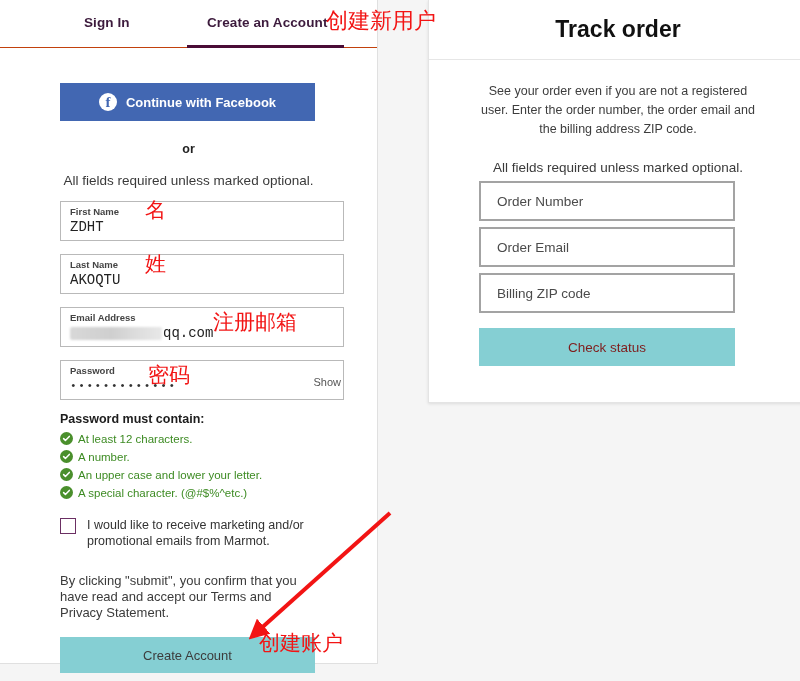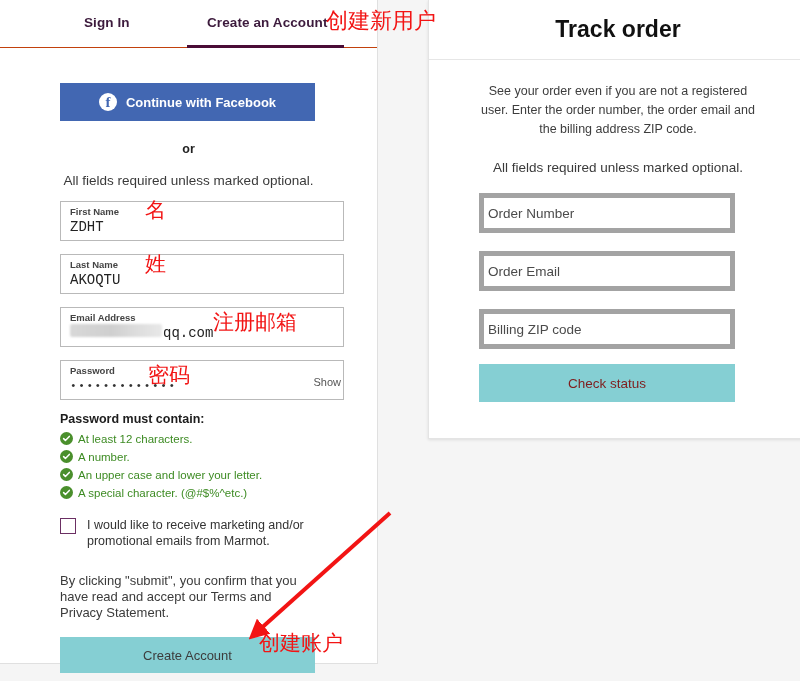--- a/index.html
+++ b/index.html
@@ -90,21 +90,21 @@
   }
   .field-value {
     font-size: 14px; color: #222; line-height: 19px; display: block;
     font-family: Liberation Mono, monospace;
   }
   .field-value.dots { letter-spacing: 1.6px; font-size: 11px; color:#333; }
   .show-link {
     position: absolute; right: 2px; top: 15px;
     font-size: 11px; color: #555; cursor: pointer;
   }
-  .email-row { display: flex; align-items: flex-start; }
+  .email-row { display: flex; align-items: center; }
   .email-redacted {
     display: inline-block;
     width: 92px; height: 13px;
     background: linear-gradient(90deg,#d8d8d8,#cfcfcf 45%,#dcdcdc 70%,#e8e8e8);
     border-radius: 2px;
     filter: blur(1.1px);
     margin-right: 1px;
   }
 
   .pw-title {
@@ -161,23 +161,23 @@
   .right-title { font-size: 23px; font-weight: bold; color: #111; }
   .right-body { padding: 22px 50px 36px 50px; }
   .track-desc {
     font-size: 12.5px; color: #3d3d3d; text-align: center;
     line-height: 19px;
   }
   .track-req {
     font-size: 13.5px; color: #3a3a3a; text-align: center; margin-top: 21px;
   }
   .track-field {
-    width: 256px; height: 40px; border: 5px solid #a3a3a3;
-    background: #fff; margin-top: 18px;
-    display: flex; align-items: center; padding-left: 4px;
+    width: 256px; height: 40px; border: 2px solid #a3a3a3;
+    background: #fff; margin-top: 6px;
+    display: flex; align-items: center; padding-left: 16px;
     font-size: 13.5px; color: #4b4b4b;
   }
   .check-status-btn {
     width: 256px; height: 38px; margin-top: 15px;
     background: #85cfd3; border: none; color: #7f1d1d;
     font-size: 13.5px; cursor: pointer;
     font-family: "Liberation Sans", sans-serif;
   }
 
   

